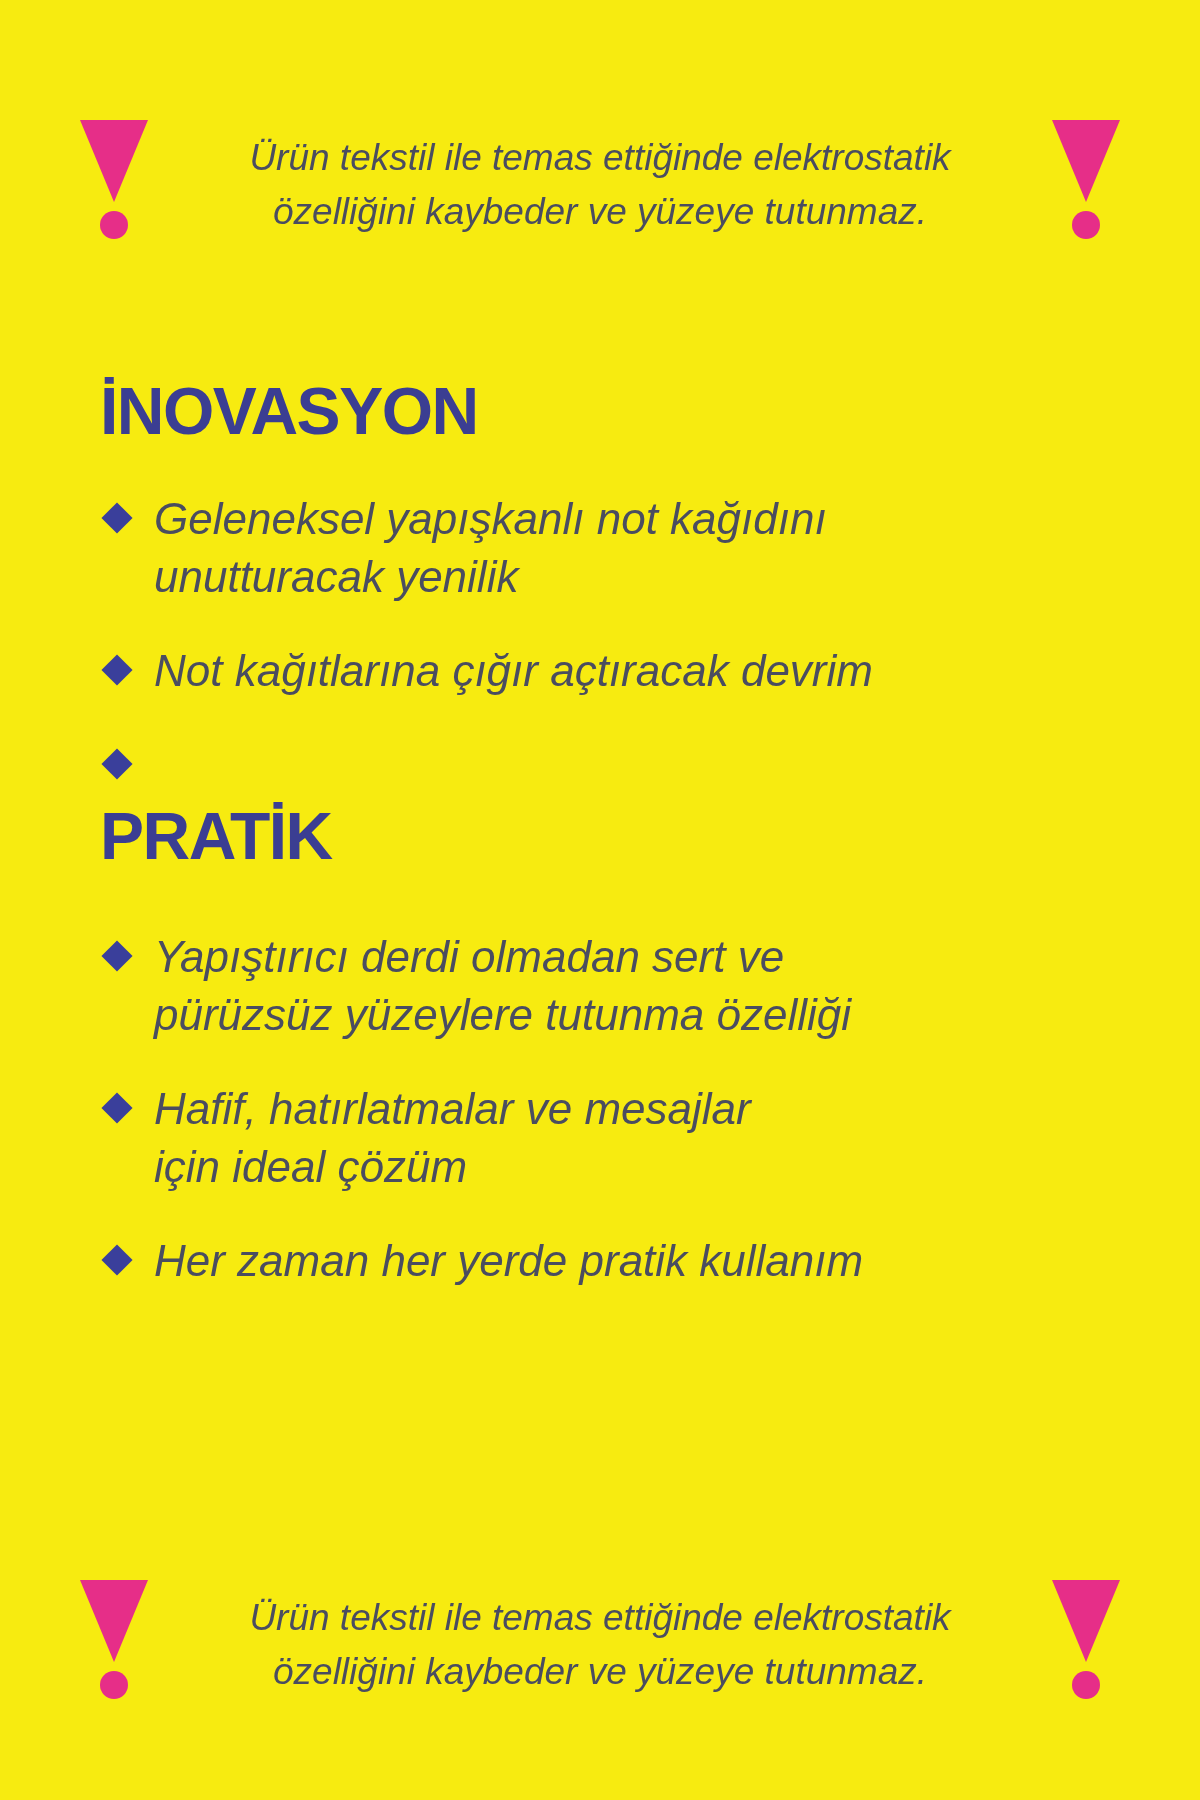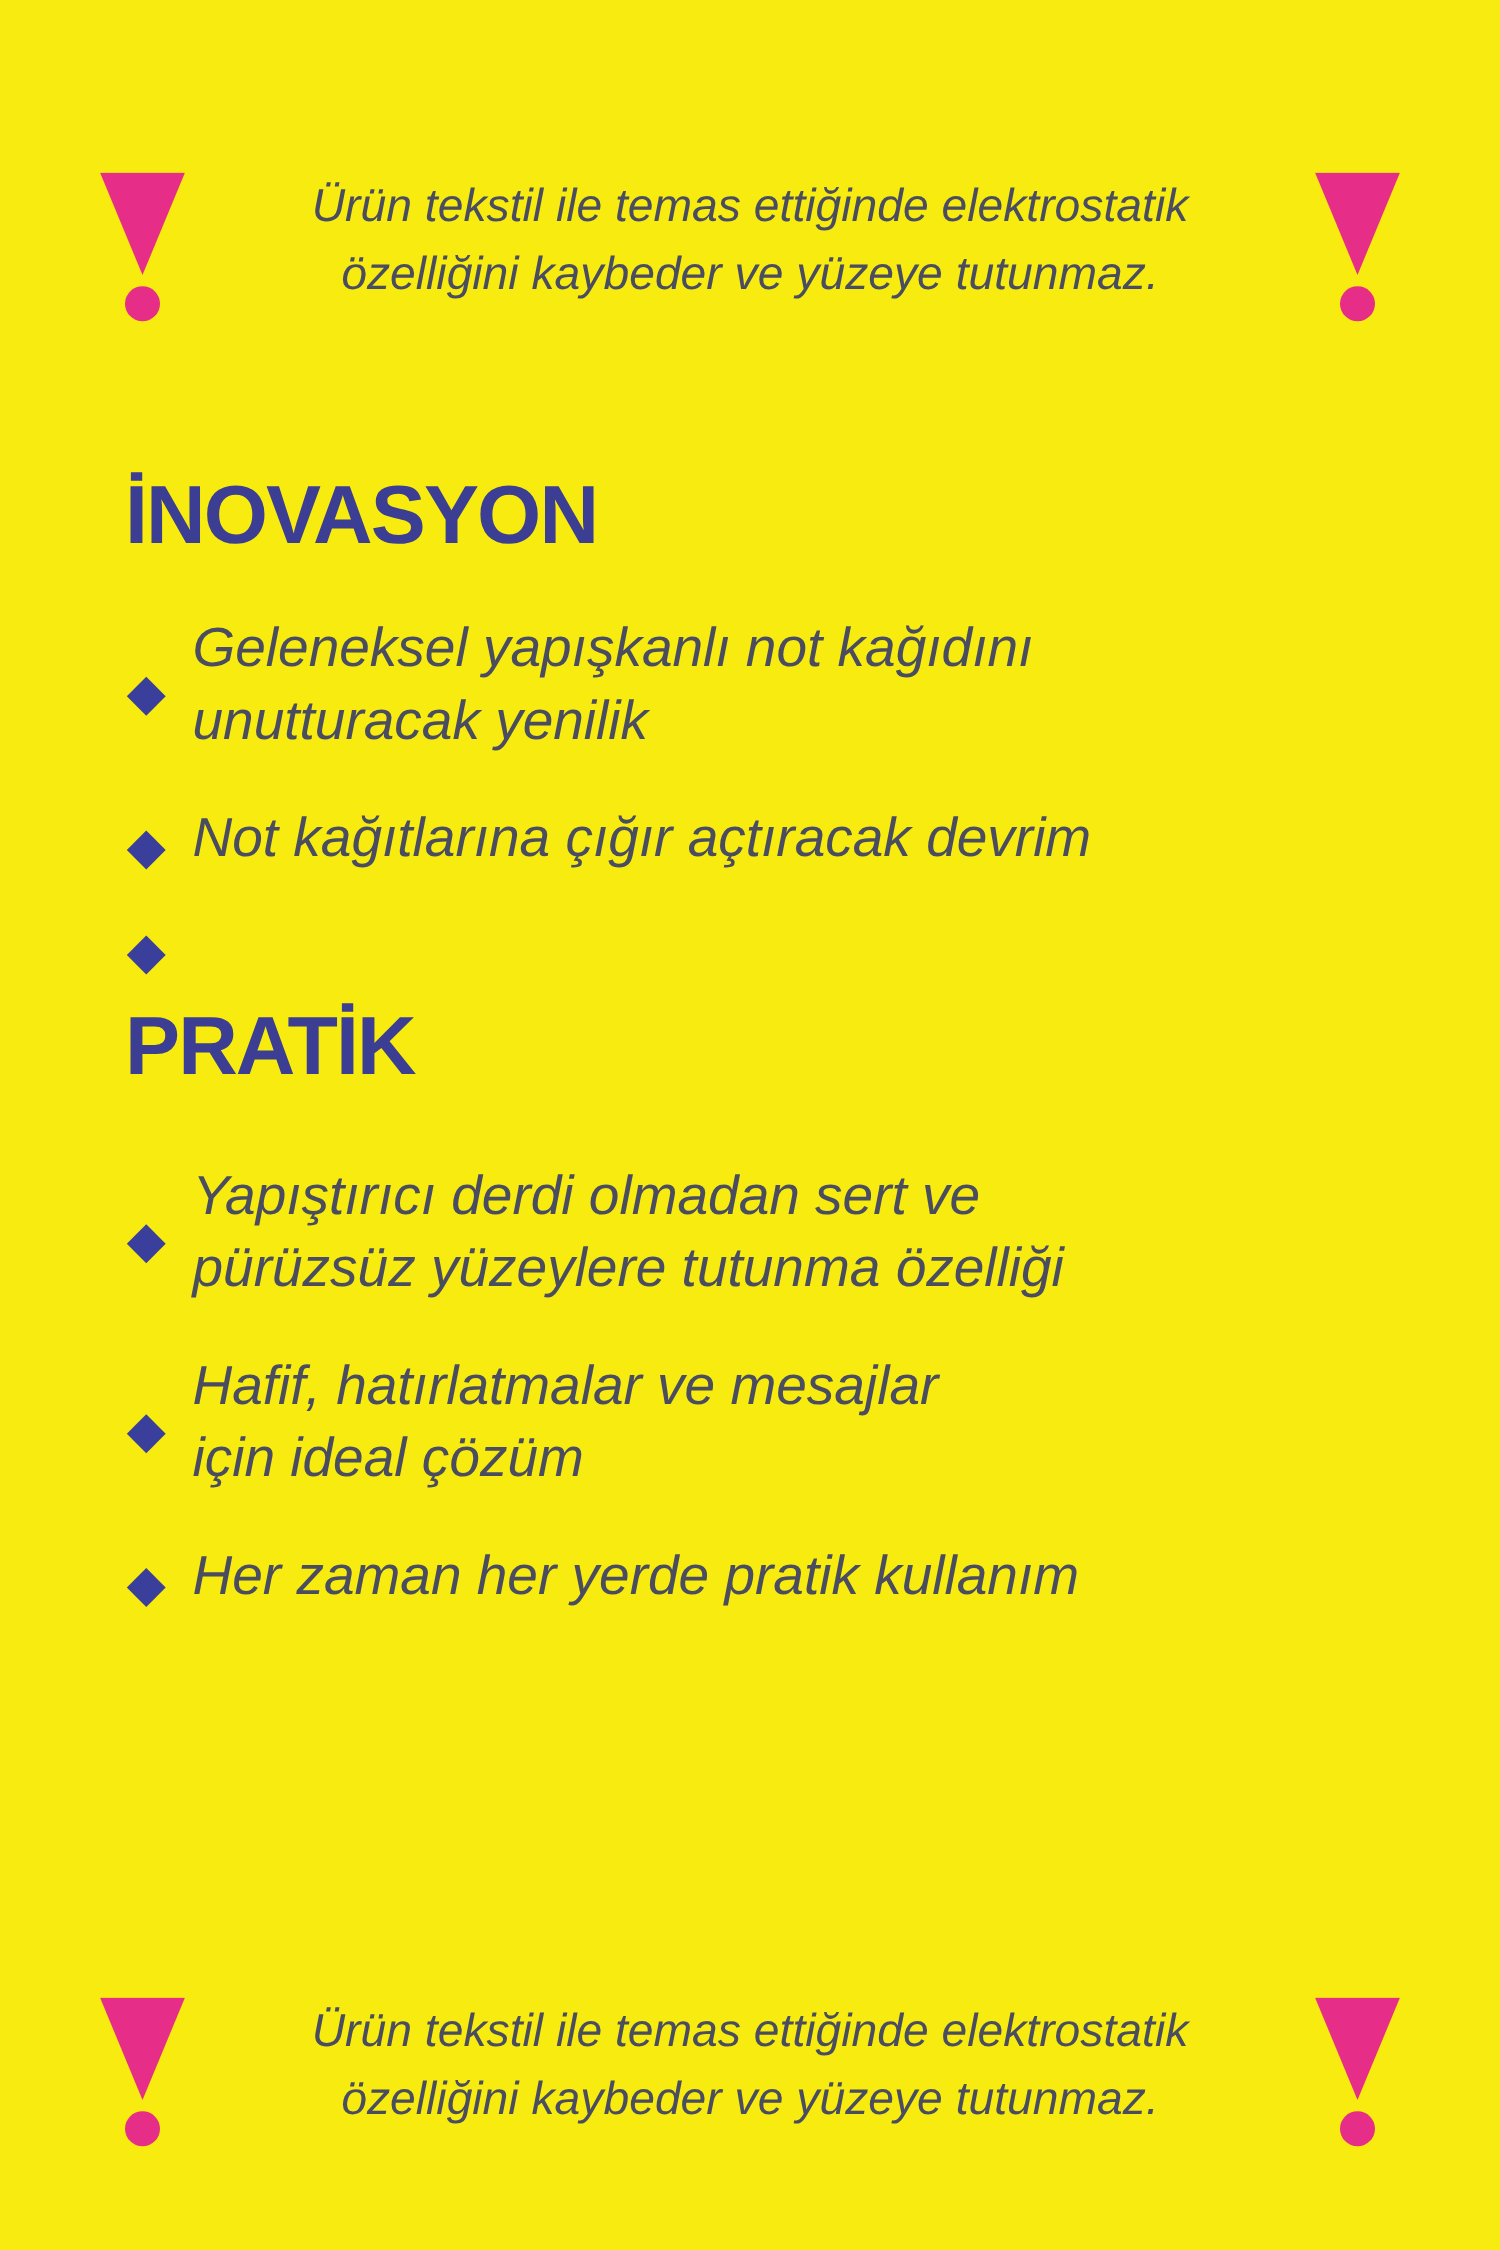--- a/index.html
+++ b/index.html
@@ -25,23 +25,22 @@
     background: var(--background);
   }
 
   
   .warning {
     position: absolute;
     left: 0;
     right: 0;
     display: flex;
     justify-content: space-between;
-    align-items: flex-start;
+    align-items: flex-end;
     padding: 0 80px;
-    margin-top: 18px;
   }
   .warning-top { top: 120px; }
   .warning-bottom { top: 1580px; }
   .warning-text {
     flex: 1;
     margin: 0;
     padding: 0 20px;
     font-size: 37px;
     line-height: 54px;
     font-style: italic;
@@ -93,21 +92,21 @@
     margin: -8px 0 59px 0;
     padding-top: 0;
   }
   ul.bullet-list {
     list-style: none;
     margin: 0;
     padding: 0;
   }
   ul.bullet-list li {
     display: flex;
-    align-items: center;
+    align-items: flex-start;
     margin-bottom: 36px;
     padding-left: 6px;
   }
   .diamond {
     flex: none;
     width: 22px;
     height: 22px;
     margin: 17px 26px 0 0;
     background: var(--bullet);
     transform: rotate(45deg);

